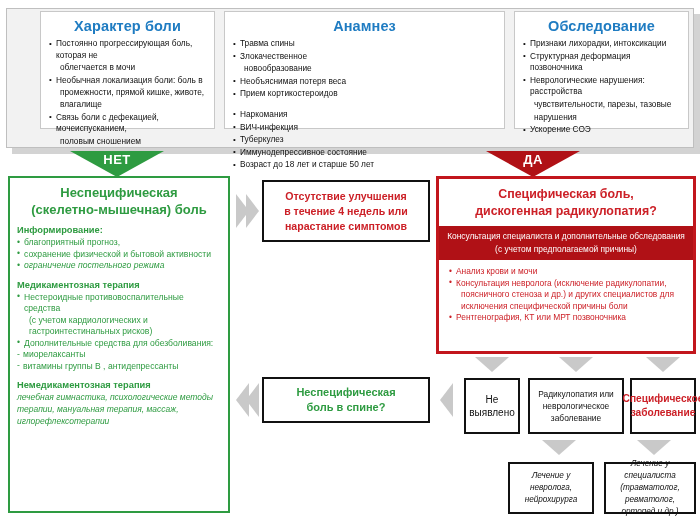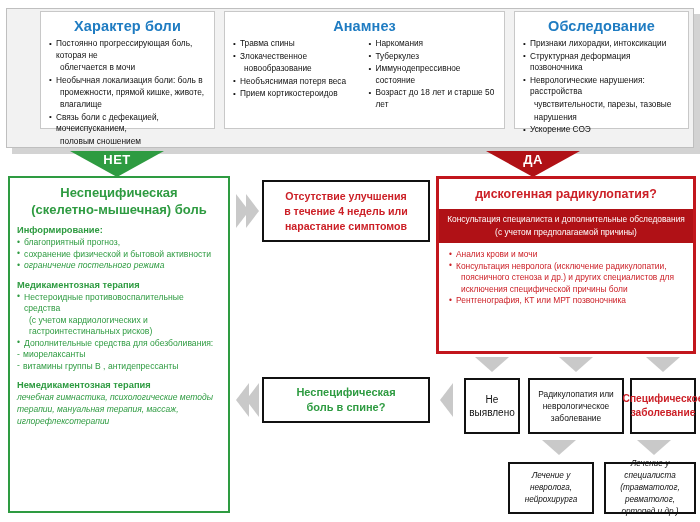--- a/index.html
+++ b/index.html
@@ -48,21 +48,21 @@
     content:"\2022";
     position:absolute;left:0;top:-0.5px;font-size:8px;color:#111;
   }
   .card li.cont::before{content:"";}
   .card li.cont{padding-left:11px;}
 
   #card-pain{left:40px;width:175px;}
   #card-anam{left:224px;width:281px;}
   #card-exam{left:514px;width:175px;}
 
-  .two-col{display:flex;gap:8px;}
+  .two-col{display:flex;gap:8px;flex-direction:column;}
   .two-col > ul{flex:1;}
 
   
   .pennant{
     position:absolute;
     width:0;height:0;
     border-left-width:47px;border-right-width:47px;
     border-left-style:solid;border-right-style:solid;
     border-top-width:26px;border-top-style:solid;
     border-left-color:transparent;border-right-color:transparent;
@@ -205,20 +205,21 @@
     <div class="two-col">
       <ul id="list-anam-1">
           <li>Травма спины</li>
           <li>Злокачественное</li>
           <li class="cont">новообразование</li>
           <li>Необъяснимая потеря веса</li>
           <li>Прием кортикостероидов</li>
         </ul>
       <ul id="list-anam-2">
           <li>Наркомания</li>
+          <li>ВИЧ-инфекция</li>
           <li>Туберкулез</li>
           <li>Иммунодепрессивное состояние</li>
           <li>Возраст до 18 лет и старше 50 лет</li>
         </ul>
     </div>
   </div>
 
   <div class="card" id="card-exam">
     <h3>Обследование</h3>
     <ul id="list-exam">
@@ -283,20 +284,21 @@
     <span>
       <div>Неспецифическая</div>
       <div>боль в спине?</div>
     </span>
   </div>
 
   <div class="chev left" style="left:440px;top:383px;"></div>
 
   <div id="red-panel">
     <div id="red-title">
+      <div>Специфическая боль,</div>
       <div>дискогенная радикулопатия?</div>
     </div>
     <div id="red-band">
       <div>Консультация специалиста и дополнительные обследования</div>
       <div>(с учетом предполагаемой причины)</div>
     </div>
     <ul id="red-list">
         <li>Анализ крови и мочи</li>
         <li>Консультация невролога  (исключение радикулопатии,</li>
         <li class="cont">поясничного стеноза и др.) и других специалистов для</li>

